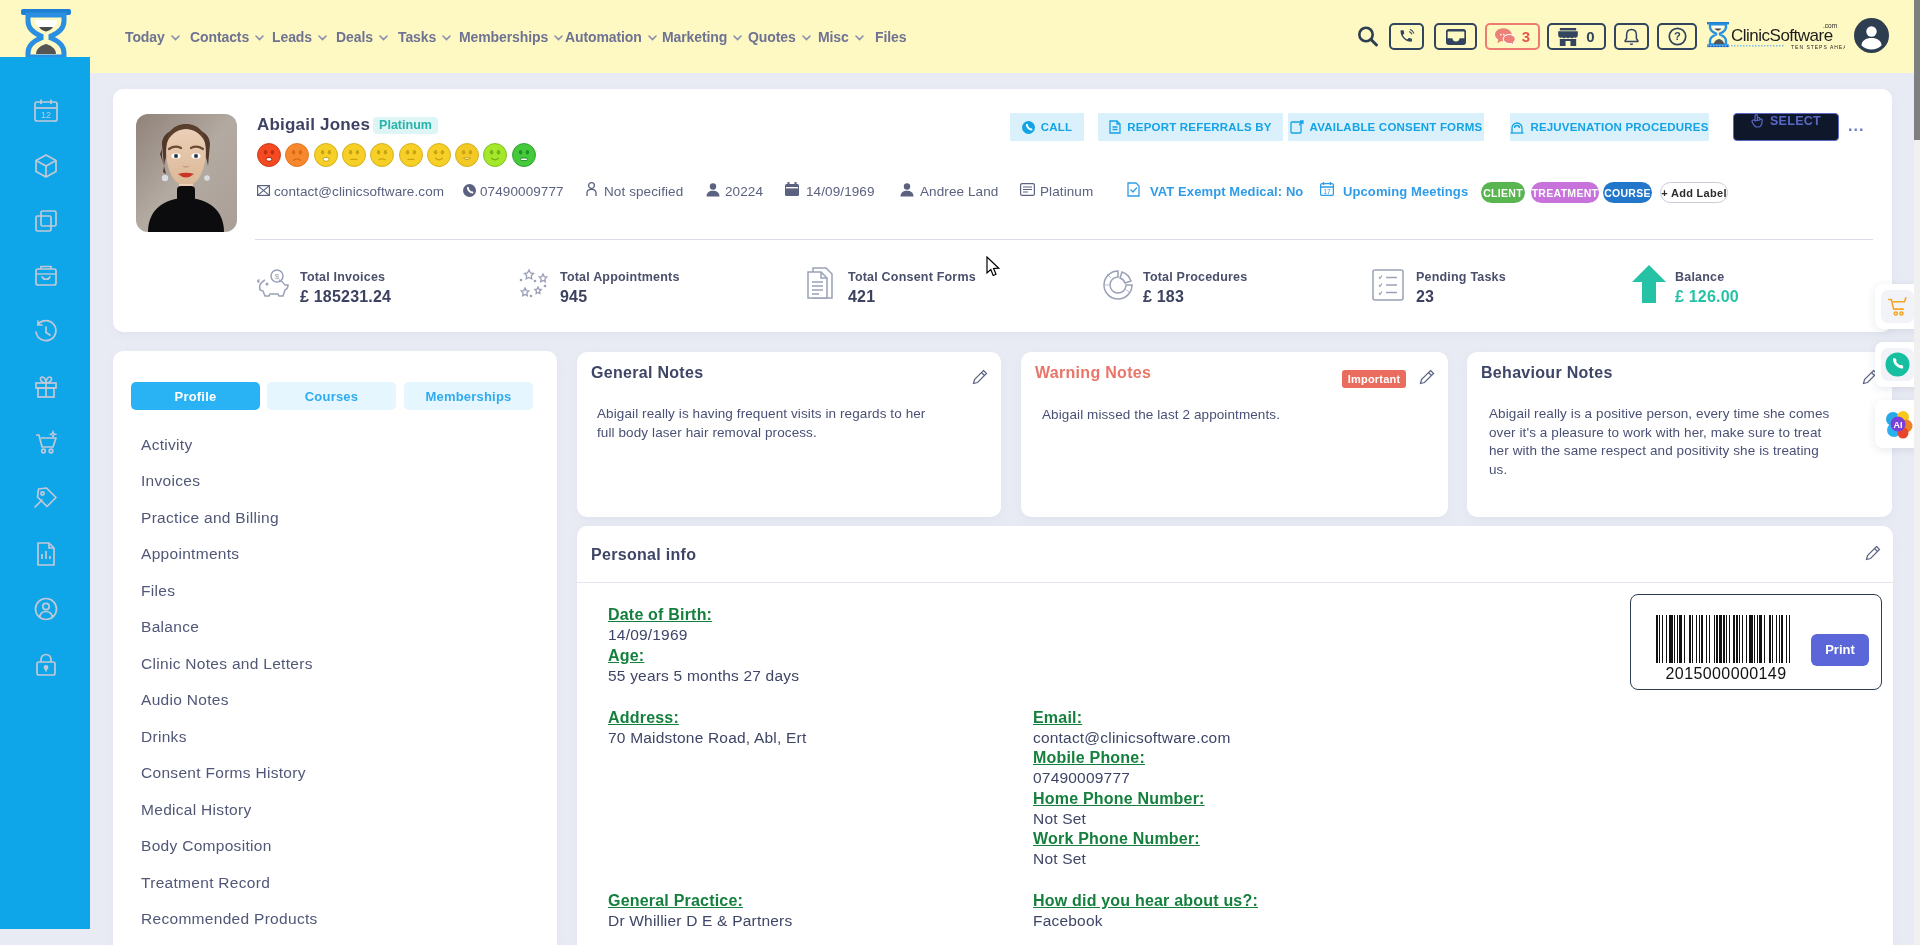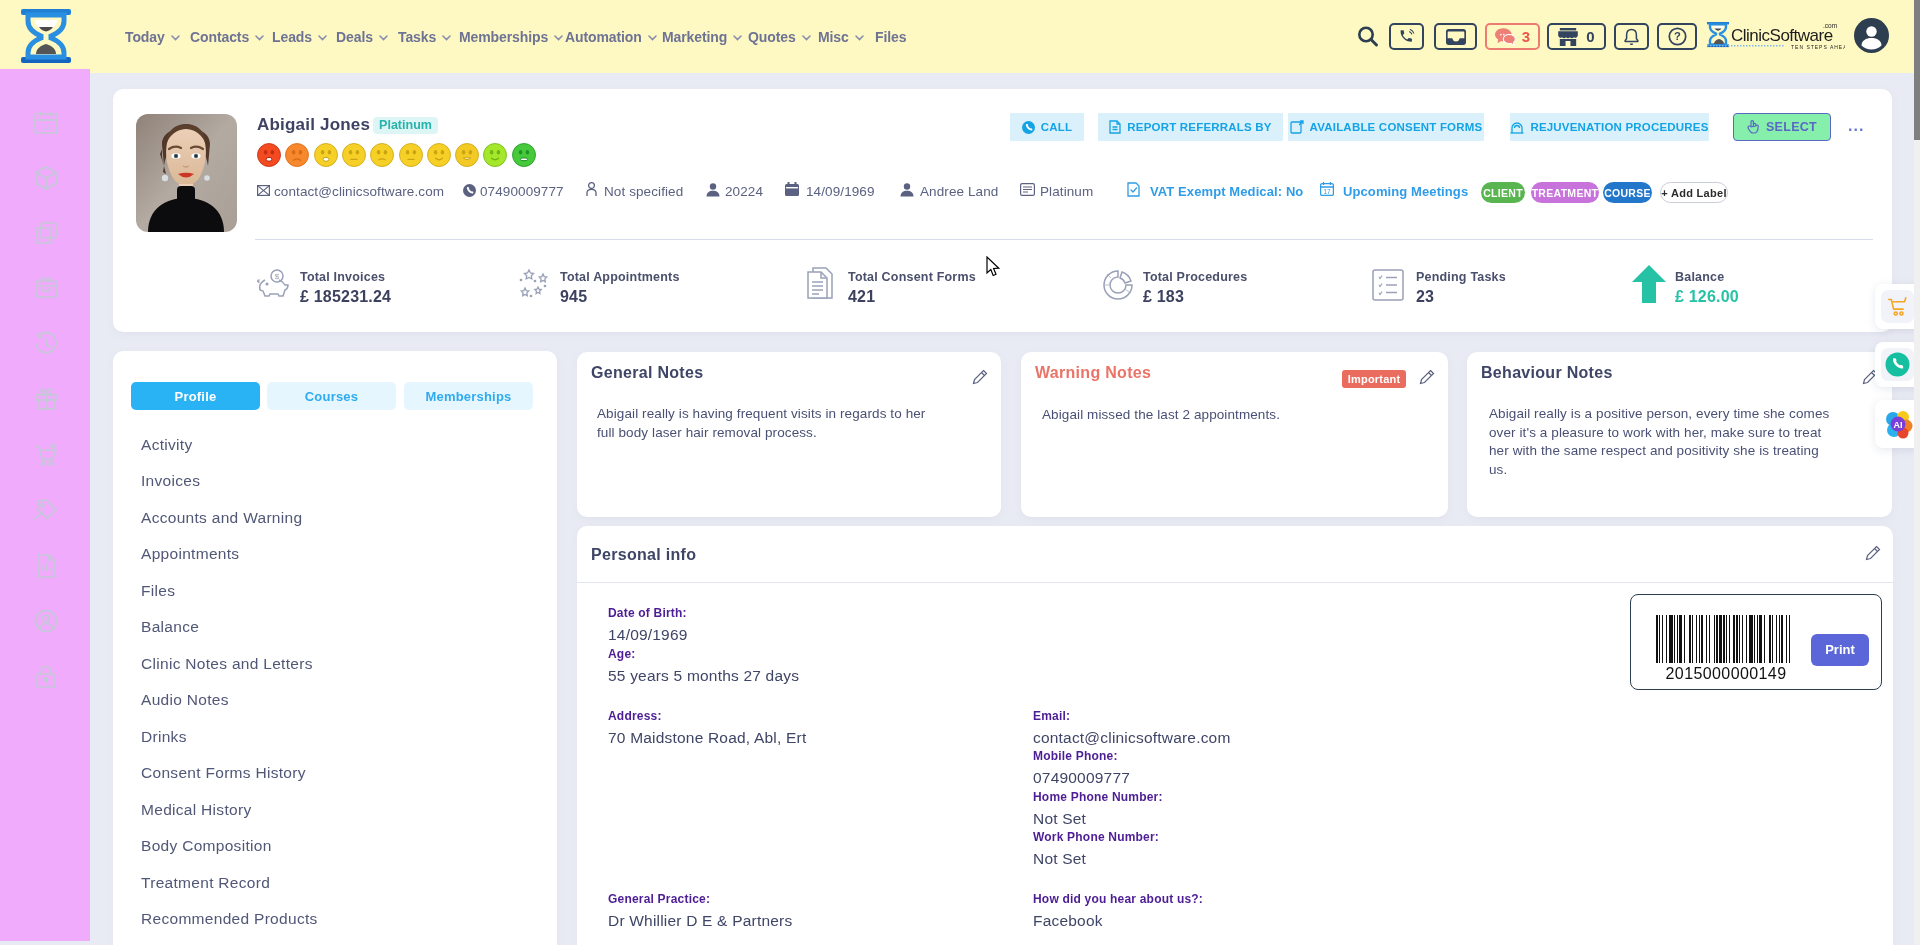--- a/index.html
+++ b/index.html
@@ -2,38 +2,38 @@
 <html><head>
 <meta charset="utf-8">
 <style>
 *{margin:0;padding:0;box-sizing:border-box;}
 html,body{width:1920px;height:945px;overflow:hidden;}
 body{background:#e9ebf4;font-family:"Liberation Sans",sans-serif;position:relative;}
 .abs{position:absolute;}
 .card{position:absolute;background:#fff;border-radius:10px;box-shadow:0 3px 10px rgba(60,70,110,0.05);}
 
 #hdr{position:absolute;left:0;top:0;width:1920px;height:73px;background:#fef9c3;}
-#rail{position:absolute;left:0;top:69px;width:90px;height:872px;background:#f0abfc;}
+#rail{position:absolute;left:0;top:57px;width:90px;height:872px;background:#0ea5e9;}
 .nav-item{position:absolute;top:0;height:73px;display:flex;align-items:center;gap:6px;color:#6e7394;font-size:14px;font-weight:bold;letter-spacing:-0.1px;}
 .nav-item svg{margin-top:2px;}
 .tbtn{position:absolute;top:23px;height:27px;border:2px solid #33455e;border-radius:5px;display:flex;align-items:center;justify-content:center;gap:6px;color:#33455e;font-weight:bold;font-size:14px;}
 
 .ctxt{color:#5b6180;font-size:13.5px;letter-spacing:.1px;white-space:nowrap;}
 .blue{color:#2f9ce8;font-weight:bold;}
 .pill{position:absolute;height:21px;border-radius:11px;color:#fff;font-size:10.5px;font-weight:bold;display:flex;align-items:center;justify-content:center;letter-spacing:.3px;}
 .hbtn{position:absolute;top:24px;height:28px;background:#daf1fc;border-radius:1px;color:#14a3e4;font-size:11.5px;font-weight:bold;display:flex;align-items:center;justify-content:center;gap:6px;letter-spacing:.2px;white-space:nowrap;}
 .stat-label{position:absolute;color:#4a4f6b;font-size:12.5px;font-weight:bold;letter-spacing:.2px;}
 .stat-val{position:absolute;color:#3c415f;font-size:16px;font-weight:bold;letter-spacing:.2px;}
 
 .tab{position:absolute;top:31px;width:129px;height:28px;border-radius:5px;font-size:13px;font-weight:bold;display:flex;align-items:center;justify-content:center;letter-spacing:.2px;}
 .mitem{position:absolute;left:28px;color:#515776;font-size:15.5px;letter-spacing:.3px;}
 
 .ntitle{position:absolute;left:14px;top:12px;font-size:16px;font-weight:bold;color:#3f4566;letter-spacing:.3px;}
 .nbody{position:absolute;color:#4a5075;font-size:13.5px;line-height:18.5px;letter-spacing:.1px;}
-.plabel{color:#4c1d95;font-size:12px;font-weight:bold;letter-spacing:.2px;position:absolute;}
+.plabel{color:#15803d;font-size:16px;font-weight:bold;letter-spacing:.2px;position:absolute;text-decoration:underline;}
 .pval{color:#3f4566;font-size:15.5px;letter-spacing:.2px;position:absolute;}
 </style>
 </head>
 <body>
 <div id="hdr">
 
   <svg class="abs" style="left:19px;top:8px;" width="54" height="56" viewBox="0 0 54 56">
     <rect x="2" y="1" width="50" height="6" rx="2" fill="#1f7fd4"></rect>
     <rect x="2" y="49" width="50" height="6" rx="2" fill="#1565c0"></rect>
     <path d="M9 7 h36 v6 c0 9 -8 13 -13 15 v2 c5 2 13 6 13 15 v4 h-36 v-4 c0 -9 8 -13 13 -15 v-2 c-5 -2 -13 -6 -13 -15 z" fill="none" stroke="#2a8fe0" stroke-width="5"></path>
@@ -374,21 +374,21 @@
         <path d="M9.5 4.5 L13 1 M10.5 1 h2.5 v2.5" stroke-linecap="round"></path>
       </svg>AVAILABLE CONSENT FORMS
   </div>
   <div class="hbtn" style="left:1397px;width:199px;">
     <svg width="14" height="13" viewBox="0 0 14 13" fill="none" stroke="#14a3e4" stroke-width="1.3">
         <path d="M2 12 v-5 a5 5 0 0 1 10 0 v5"></path>
         <path d="M4.5 7 a2.5 2.5 0 0 1 5 0"></path>
         <line x1="0.5" y1="12" x2="13.5" y2="12"></line>
       </svg>REJUVENATION PROCEDURES
   </div>
-  <div class="abs" style="left:1620px;top:24px;width:98px;height:28px;border:1.5px solid #5a68c5;border-radius:4px;color:#5a68c5;font-size:12.5px;font-weight:bold;display:flex;align-items:center;justify-content:center;gap:7px;letter-spacing:.3px;background:#86efac;">
+  <div class="abs" style="left:1620px;top:24px;width:106px;height:28px;border:1.5px solid #5a68c5;border-radius:4px;color:#5a68c5;font-size:12.5px;font-weight:bold;display:flex;justify-content:center;gap:7px;letter-spacing:.3px;background:#0f172a;">
     <svg width="12" height="14" viewBox="0 0 12 14" fill="none" stroke="#5a68c5" stroke-width="1.2">
         <path d="M4 6 V1.8 a1.2 1.2 0 0 1 2.4 0 V6 m0 -1.5 a1.2 1.2 0 0 1 2.4 0 V6 m0 0 a1.2 1.2 0 0 1 2.4 .5 c0 2.5 -.5 4 -1.5 5.5 c-.8 1.2 -4.5 1.5 -6 0 C2.5 10.5 1 8.5 1 7.2 c0 -1.2 1.8 -1.8 3 -.4z"></path>
       </svg>SELECT
   </div>
   <div class="abs" style="left:1735px;top:28px;color:#6a79d0;font-size:16px;font-weight:bold;letter-spacing:1px;">...</div>
 
   <div class="abs" style="left:142px;top:150px;width:1618px;height:1px;background:#d9dce9;"></div>
 
   <svg class="abs" style="left:144px;top:179px;" width="36" height="34" viewBox="0 0 36 34" fill="none" stroke="#9aa1b8" stroke-width="1.5">
     <circle cx="20" cy="8" r="6"></circle>
@@ -444,21 +444,21 @@
   <span class="stat-label" style="left:1562px;top:181px;">Balance</span>
   <span class="stat-val" style="left:1562px;top:199px;color:#26c2a5;">£ 126.00</span>
 </div>
 
 <div id="menu" class="card" style="left:113px;top:351px;width:444px;height:594px;border-bottom-left-radius:0;border-bottom-right-radius:0;">
   <div class="tab" style="left:18px;background:#29b2f4;color:#fff;">Profile</div>
   <div class="tab" style="left:154px;background:#e5f6fe;color:#2fabf0;">Courses</div>
   <div class="tab" style="left:291px;background:#e5f6fe;color:#2fabf0;">Memberships</div>
   <div class="mitem" style="top:85px;">Activity</div>
   <div class="mitem" style="top:121px;">Invoices</div>
-  <div class="mitem" style="top:158px;">Accounts and Warning</div>
+  <div class="mitem" style="top:158px;">Practice and Billing</div>
   <div class="mitem" style="top:194px;">Appointments</div>
   <div class="mitem" style="top:231px;">Files</div>
   <div class="mitem" style="top:267px;">Balance</div>
   <div class="mitem" style="top:304px;text-align:right;">Clinic Notes and Letters</div>
   <div class="mitem" style="top:340px;">Audio Notes</div>
   <div class="mitem" style="top:377px;">Drinks</div>
   <div class="mitem" style="top:413px;">Consent Forms History</div>
   <div class="mitem" style="top:450px;">Medical History</div>
   <div class="mitem" style="top:486px;">Body Composition</div>
   <div class="mitem" style="top:523px;">Treatment Record</div>

